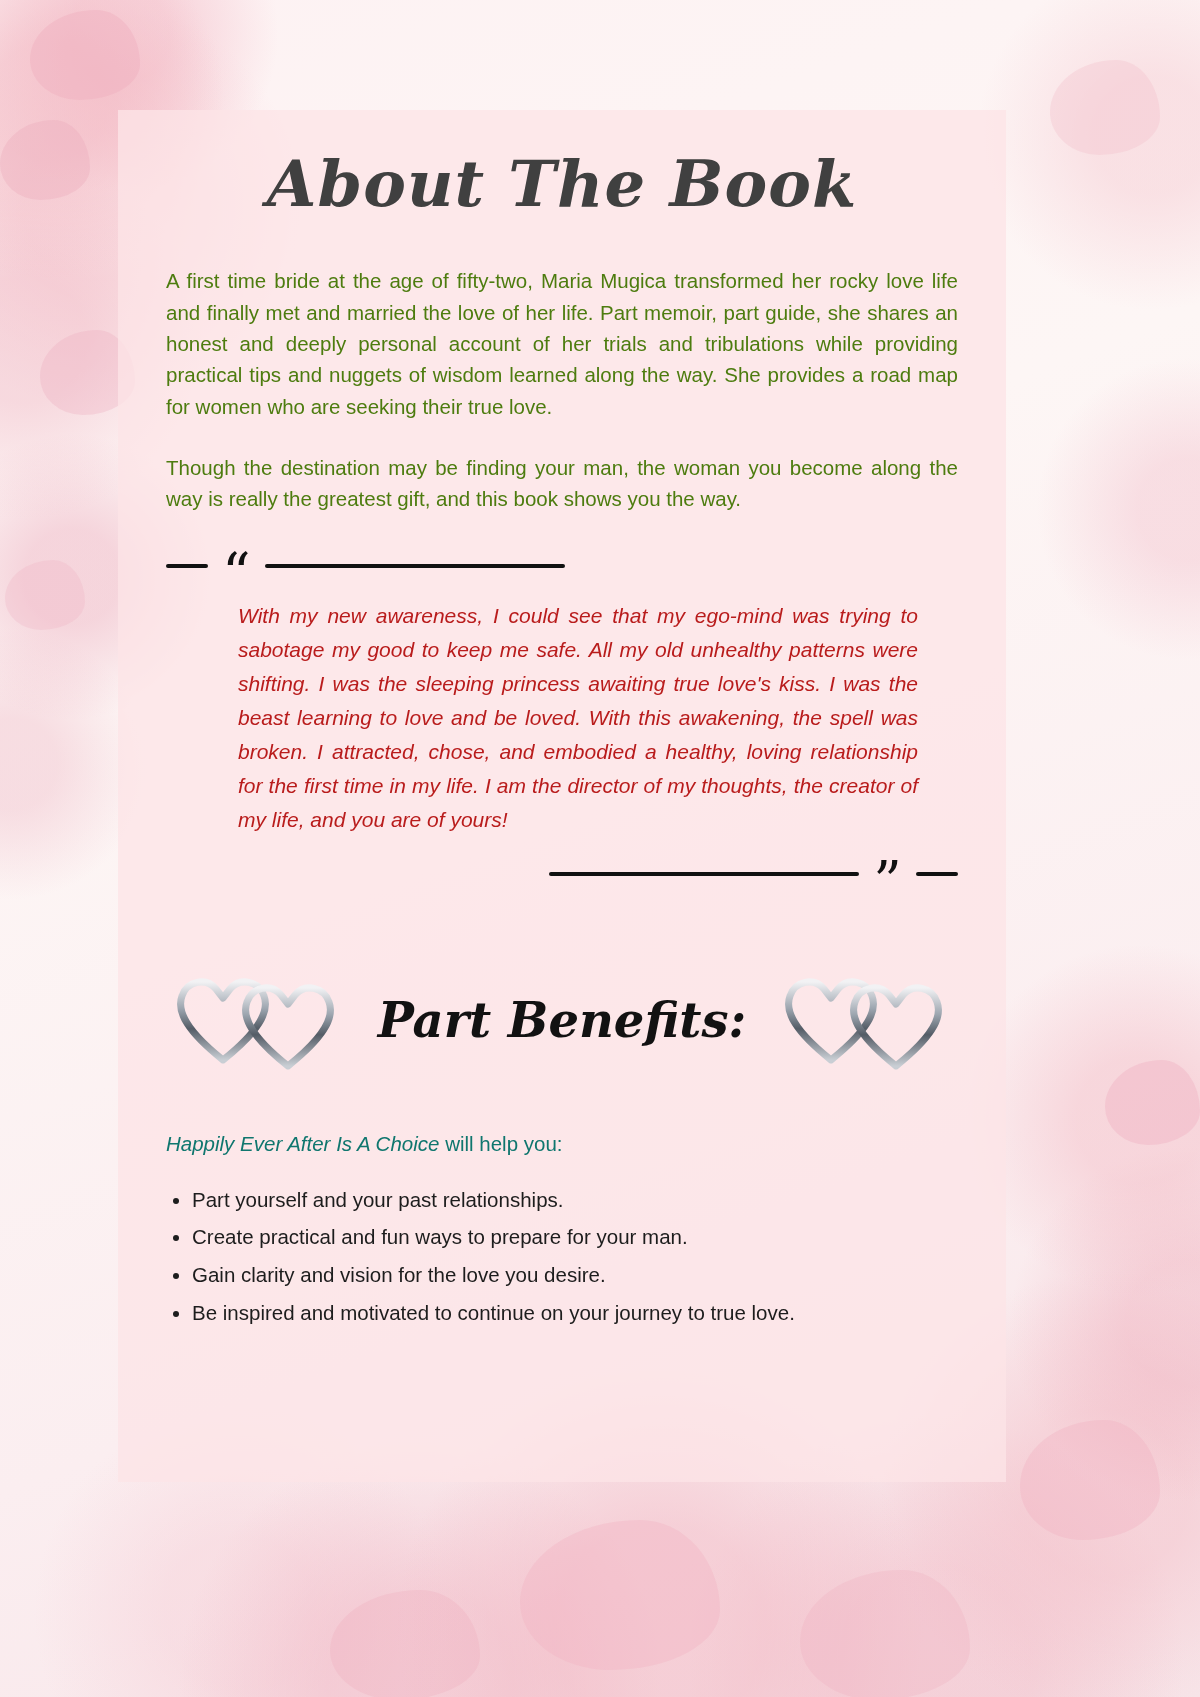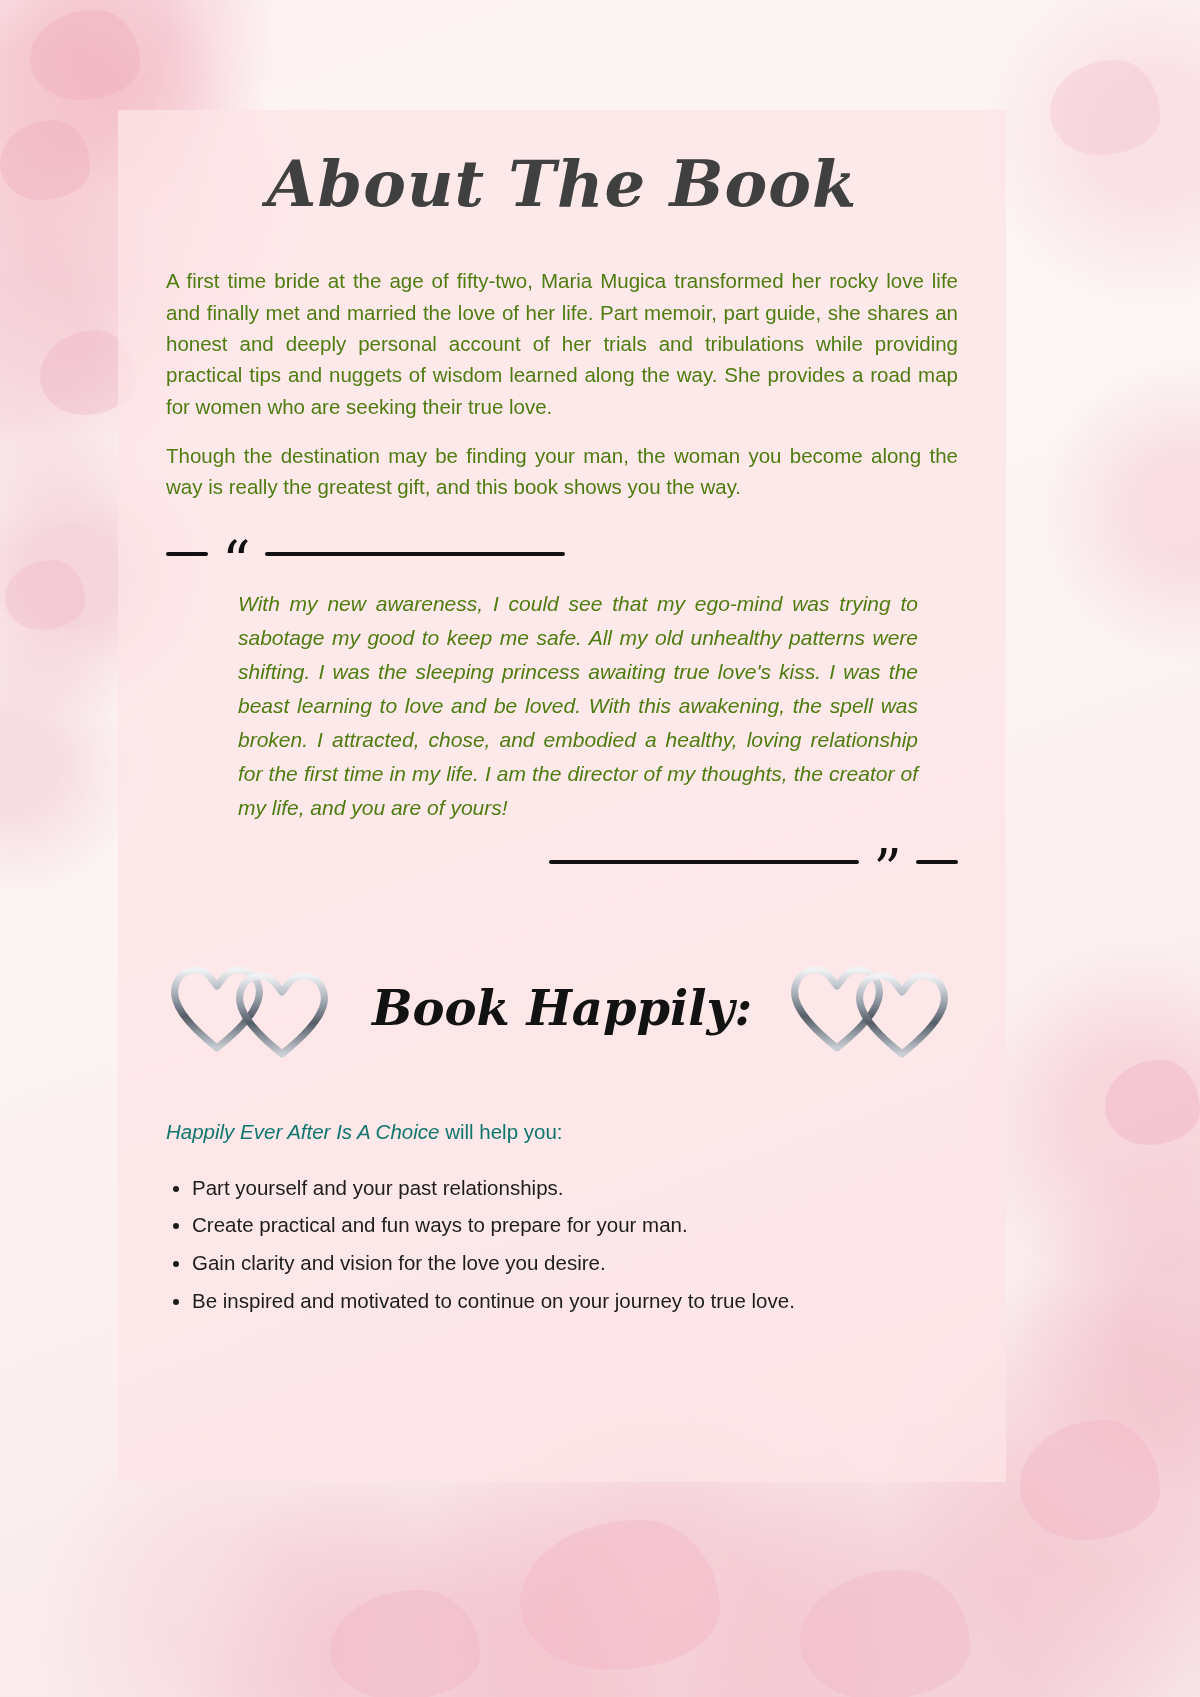--- a/index.html
+++ b/index.html
@@ -78,21 +78,21 @@
 
   .body-text {
     font-family: "Liberation Sans", sans-serif;
     font-size: 20.5px;
     line-height: 1.53;
     color: #4d7c0f;
     text-align: justify;
     margin: 48px 18px 0 18px;
   }
   .body-text.second {
-    margin-top: 18px;
+    margin-top: 30px;
   }
 
   
   .quote-wrap {
     margin: 40px 18px 0 18px;
     position: relative;
   }
   .quote-top {
     display: flex;
     align-items: center;
@@ -116,21 +116,21 @@
     line-height: 0.4;
     color: #111;
     position: relative;
     top: 8px;
   }
   .quote-text {
     font-family: "Liberation Sans", sans-serif;
     font-style: italic;
     font-size: 21px;
     line-height: 1.62;
-    color: #4d7c0f;
+    color: #b91c1c;
     text-align: justify;
     margin: 22px 40px 0 72px;
   }
   .quote-bottom {
     display: flex;
     align-items: center;
     justify-content: flex-end;
     gap: 14px;
     margin-top: 26px;
   }
@@ -219,21 +219,21 @@
         <linearGradient id="hg" x1="0" y1="0" x2="0" y2="1">
           <stop offset="0%" stop-color="#f2f2f4"></stop>
           <stop offset="35%" stop-color="#9aa3ad"></stop>
           <stop offset="60%" stop-color="#545c66"></stop>
           <stop offset="100%" stop-color="#c9ced4"></stop>
         </linearGradient>
       </defs>
       <path d="M55 100 C20 72 8 52 14 36 C19 21 38 17 48 29 L55 38 L62 29 C72 17 91 21 96 36 C102 52 90 72 55 100 Z" fill="none" stroke="url(#hg)" stroke-width="7" stroke-linejoin="round"></path>
       <path d="M120 106 C85 78 73 58 79 42 C84 27 103 23 113 35 L120 44 L127 35 C137 23 156 27 161 42 C167 58 155 78 120 106 Z" fill="none" stroke="url(#hg)" stroke-width="7" stroke-linejoin="round"></path>
     </svg>
-    <div class="benefits-title">Book Happily:</div>
+    <div class="benefits-title">Part Benefits:</div>
     <svg class="hearts" viewBox="0 0 180 120">
       <path d="M55 100 C20 72 8 52 14 36 C19 21 38 17 48 29 L55 38 L62 29 C72 17 91 21 96 36 C102 52 90 72 55 100 Z" fill="none" stroke="url(#hg)" stroke-width="7" stroke-linejoin="round"></path>
       <path d="M120 106 C85 78 73 58 79 42 C84 27 103 23 113 35 L120 44 L127 35 C137 23 156 27 161 42 C167 58 155 78 120 106 Z" fill="none" stroke="url(#hg)" stroke-width="7" stroke-linejoin="round"></path>
     </svg>
   </div>
 
   <p class="benefits-intro">
     <em>Happily Ever After Is A Choice</em><span> will help you:</span>
   </p>
 

